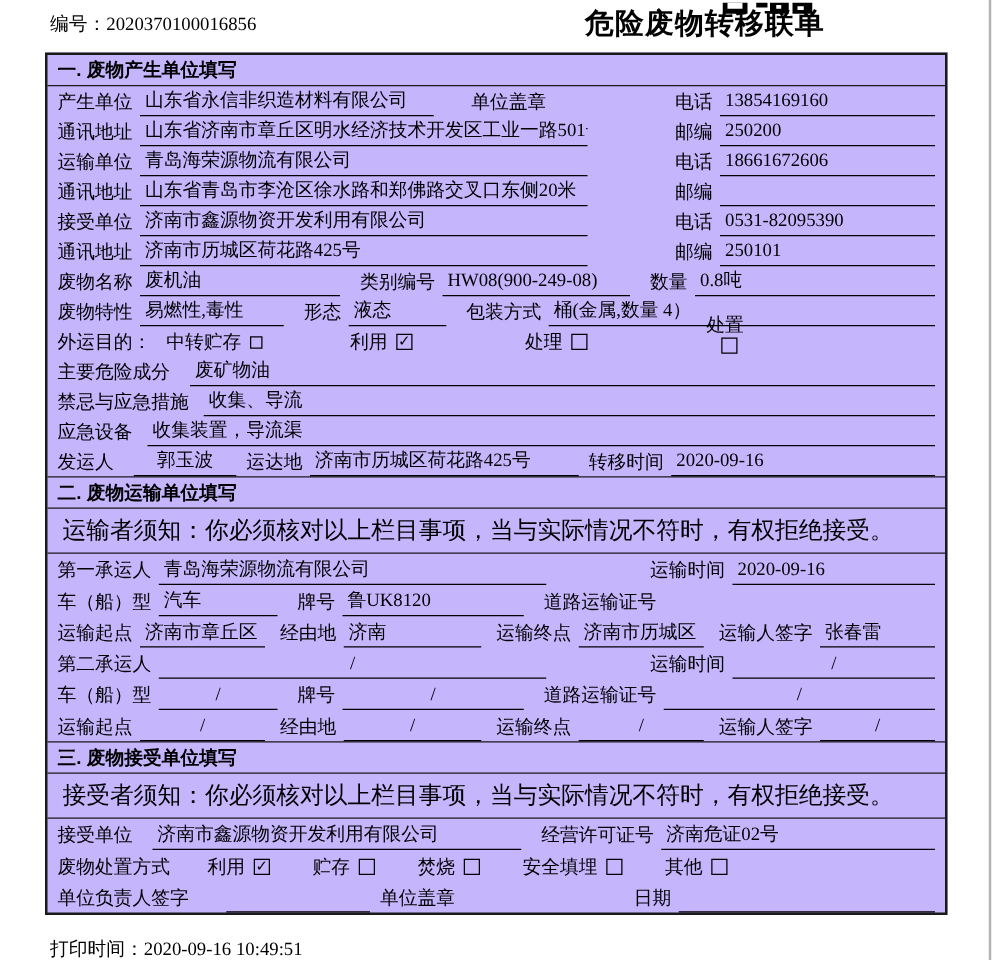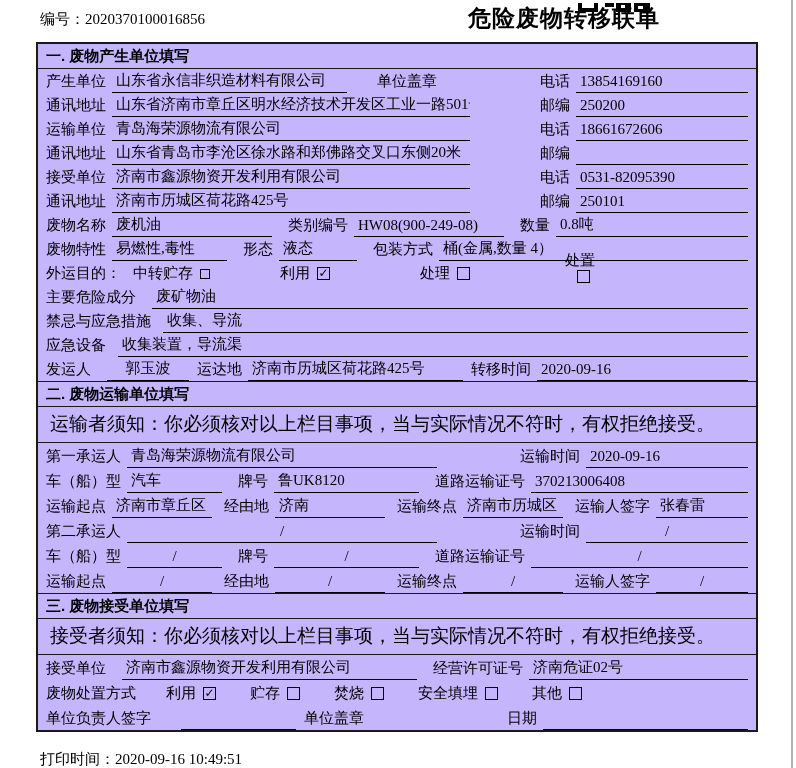--- a/index.html
+++ b/index.html
@@ -181,21 +181,20 @@
       <span class="lbl">运输时间</span>
       <span class="u" style="width:162px">2020-09-16</span>
     </div>
 
     <div class="row">
       <span class="lbl">车（船）型</span>
       <span class="u" style="width:95px">汽车</span>
       <span class="lbl ml16">牌号</span>
       <span class="u" style="width:145px">鲁UK8120</span>
       <span class="lbl ml16">道路运输证号</span>
-      <span class="u grow">370213006408</span>
     </div>
 
     <div class="row">
       <span class="lbl">运输起点</span>
       <span class="u" style="width:100px">济南市章丘区</span>
       <span class="lbl ml12">经由地</span>
       <span class="u" style="width:110px">济南</span>
       <span class="lbl ml12">运输终点</span>
       <span class="u" style="width:100px">济南市历城区</span>
       <span class="lbl ml12">运输人签字</span>

